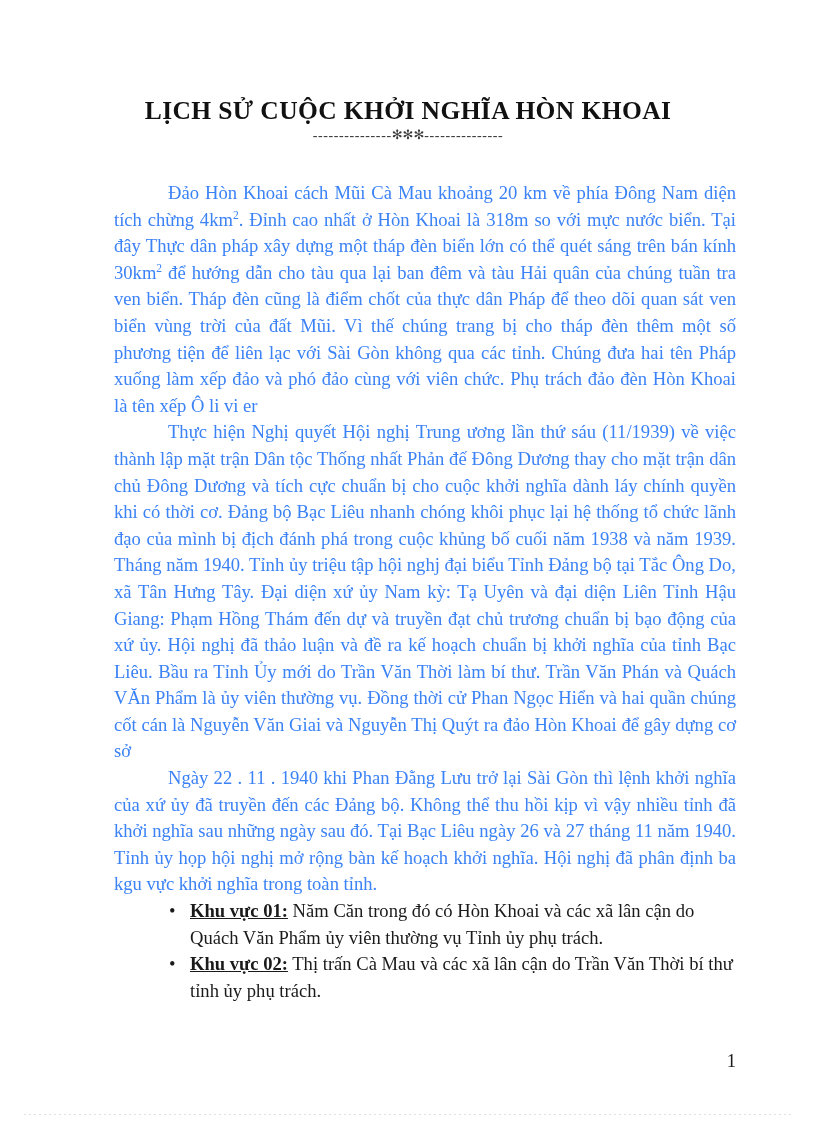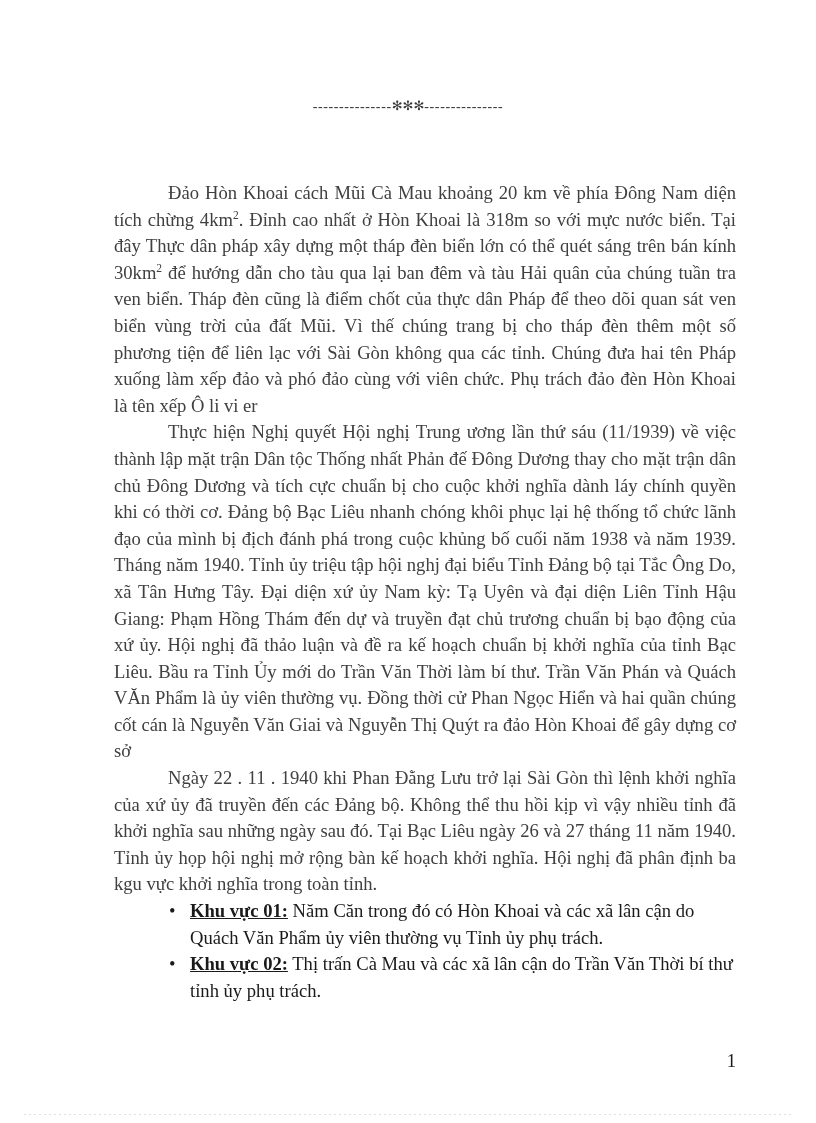--- a/index.html
+++ b/index.html
@@ -68,21 +68,21 @@
   }
 
   p.para {
     margin: 0;
     padding: 0;
     font-size: 18.6px;
     line-height: 26.6px;
     text-align: justify;
     text-justify: inter-word;
     text-indent: 54px;
-    color: #404040;
+    color: #3b82f6;
   }
 
   p.para + p.para {
     margin-top: 0px;
   }
 
   sup {
     font-size: 0.62em;
     vertical-align: super;
     line-height: 0;
@@ -147,20 +147,21 @@
     );
     opacity: 0.75;
   }
 </style>
 </head>
 <body>
 
 <div class="page">
 
   <div class="title-block">
+    <div class="doc-title">LỊCH SỬ CUỘC KHỞI NGHĨA HÒN KHOAI</div>
     <div class="title-rule">
       <span class="dash-run">---------------</span><span class="stars">✻✻✻</span><span class="dash-run">---------------</span>
     </div>
   </div>
 
   <div class="body-col">
 
     <p class="para">Đảo Hòn Khoai cách Mũi Cà Mau khoảng 20 km về phía Đông Nam diện tích chừng 4km<sup>2</sup>. Đỉnh cao nhất ở Hòn Khoai là 318m so với mực nước biển. Tại đây Thực dân pháp xây dựng một tháp đèn biển lớn có thể quét sáng trên bán kính 30km<sup>2</sup> để hướng dẫn cho tàu qua lại ban đêm và tàu Hải quân của chúng tuần tra ven biển. Tháp đèn cũng là điểm chốt của thực dân Pháp để theo dõi quan sát ven biển vùng trời của đất Mũi. Vì thế chúng trang bị cho tháp đèn thêm một số phương tiện để liên lạc với Sài Gòn không qua các tỉnh. Chúng đưa hai tên Pháp xuống làm xếp đảo và phó đảo cùng với viên chức. Phụ trách đảo đèn Hòn Khoai là tên xếp Ô li vi er</p>
 
     <p class="para">Thực hiện Nghị quyết Hội nghị Trung ương lần thứ sáu (11/1939) về việc thành lập mặt trận Dân tộc Thống nhất Phản đế Đông Dương thay cho mặt trận dân chủ Đông Dương và tích cực chuẩn bị cho cuộc khởi nghĩa dành láy chính quyền khi có thời cơ. Đảng bộ Bạc Liêu nhanh chóng khôi phục lại hệ thống tổ chức lãnh đạo của mình bị địch đánh phá trong cuộc khủng bố cuối năm 1938 và năm 1939. Tháng năm 1940. Tỉnh ủy triệu tập hội nghj đại biểu Tỉnh Đảng bộ tại Tắc Ông Do, xã Tân Hưng Tây. Đại diện xứ ủy Nam kỳ: Tạ Uyên và đại diện Liên Tỉnh Hậu Giang: Phạm Hồng Thám đến dự và truyền đạt chủ trương chuẩn bị bạo động của xứ ủy. Hội nghị đã thảo luận và đề ra kế hoạch chuẩn bị khởi nghĩa của tỉnh Bạc Liêu. Bầu ra Tỉnh Ủy mới do Trần Văn Thời làm bí thư. Trần Văn Phán và Quách VĂn Phẩm là ủy viên thường vụ. Đồng thời cử Phan Ngọc Hiển và hai quần chúng cốt cán là Nguyễn Văn Giai và Nguyễn Thị Quýt ra đảo Hòn Khoai để gây dựng cơ sở</p>

